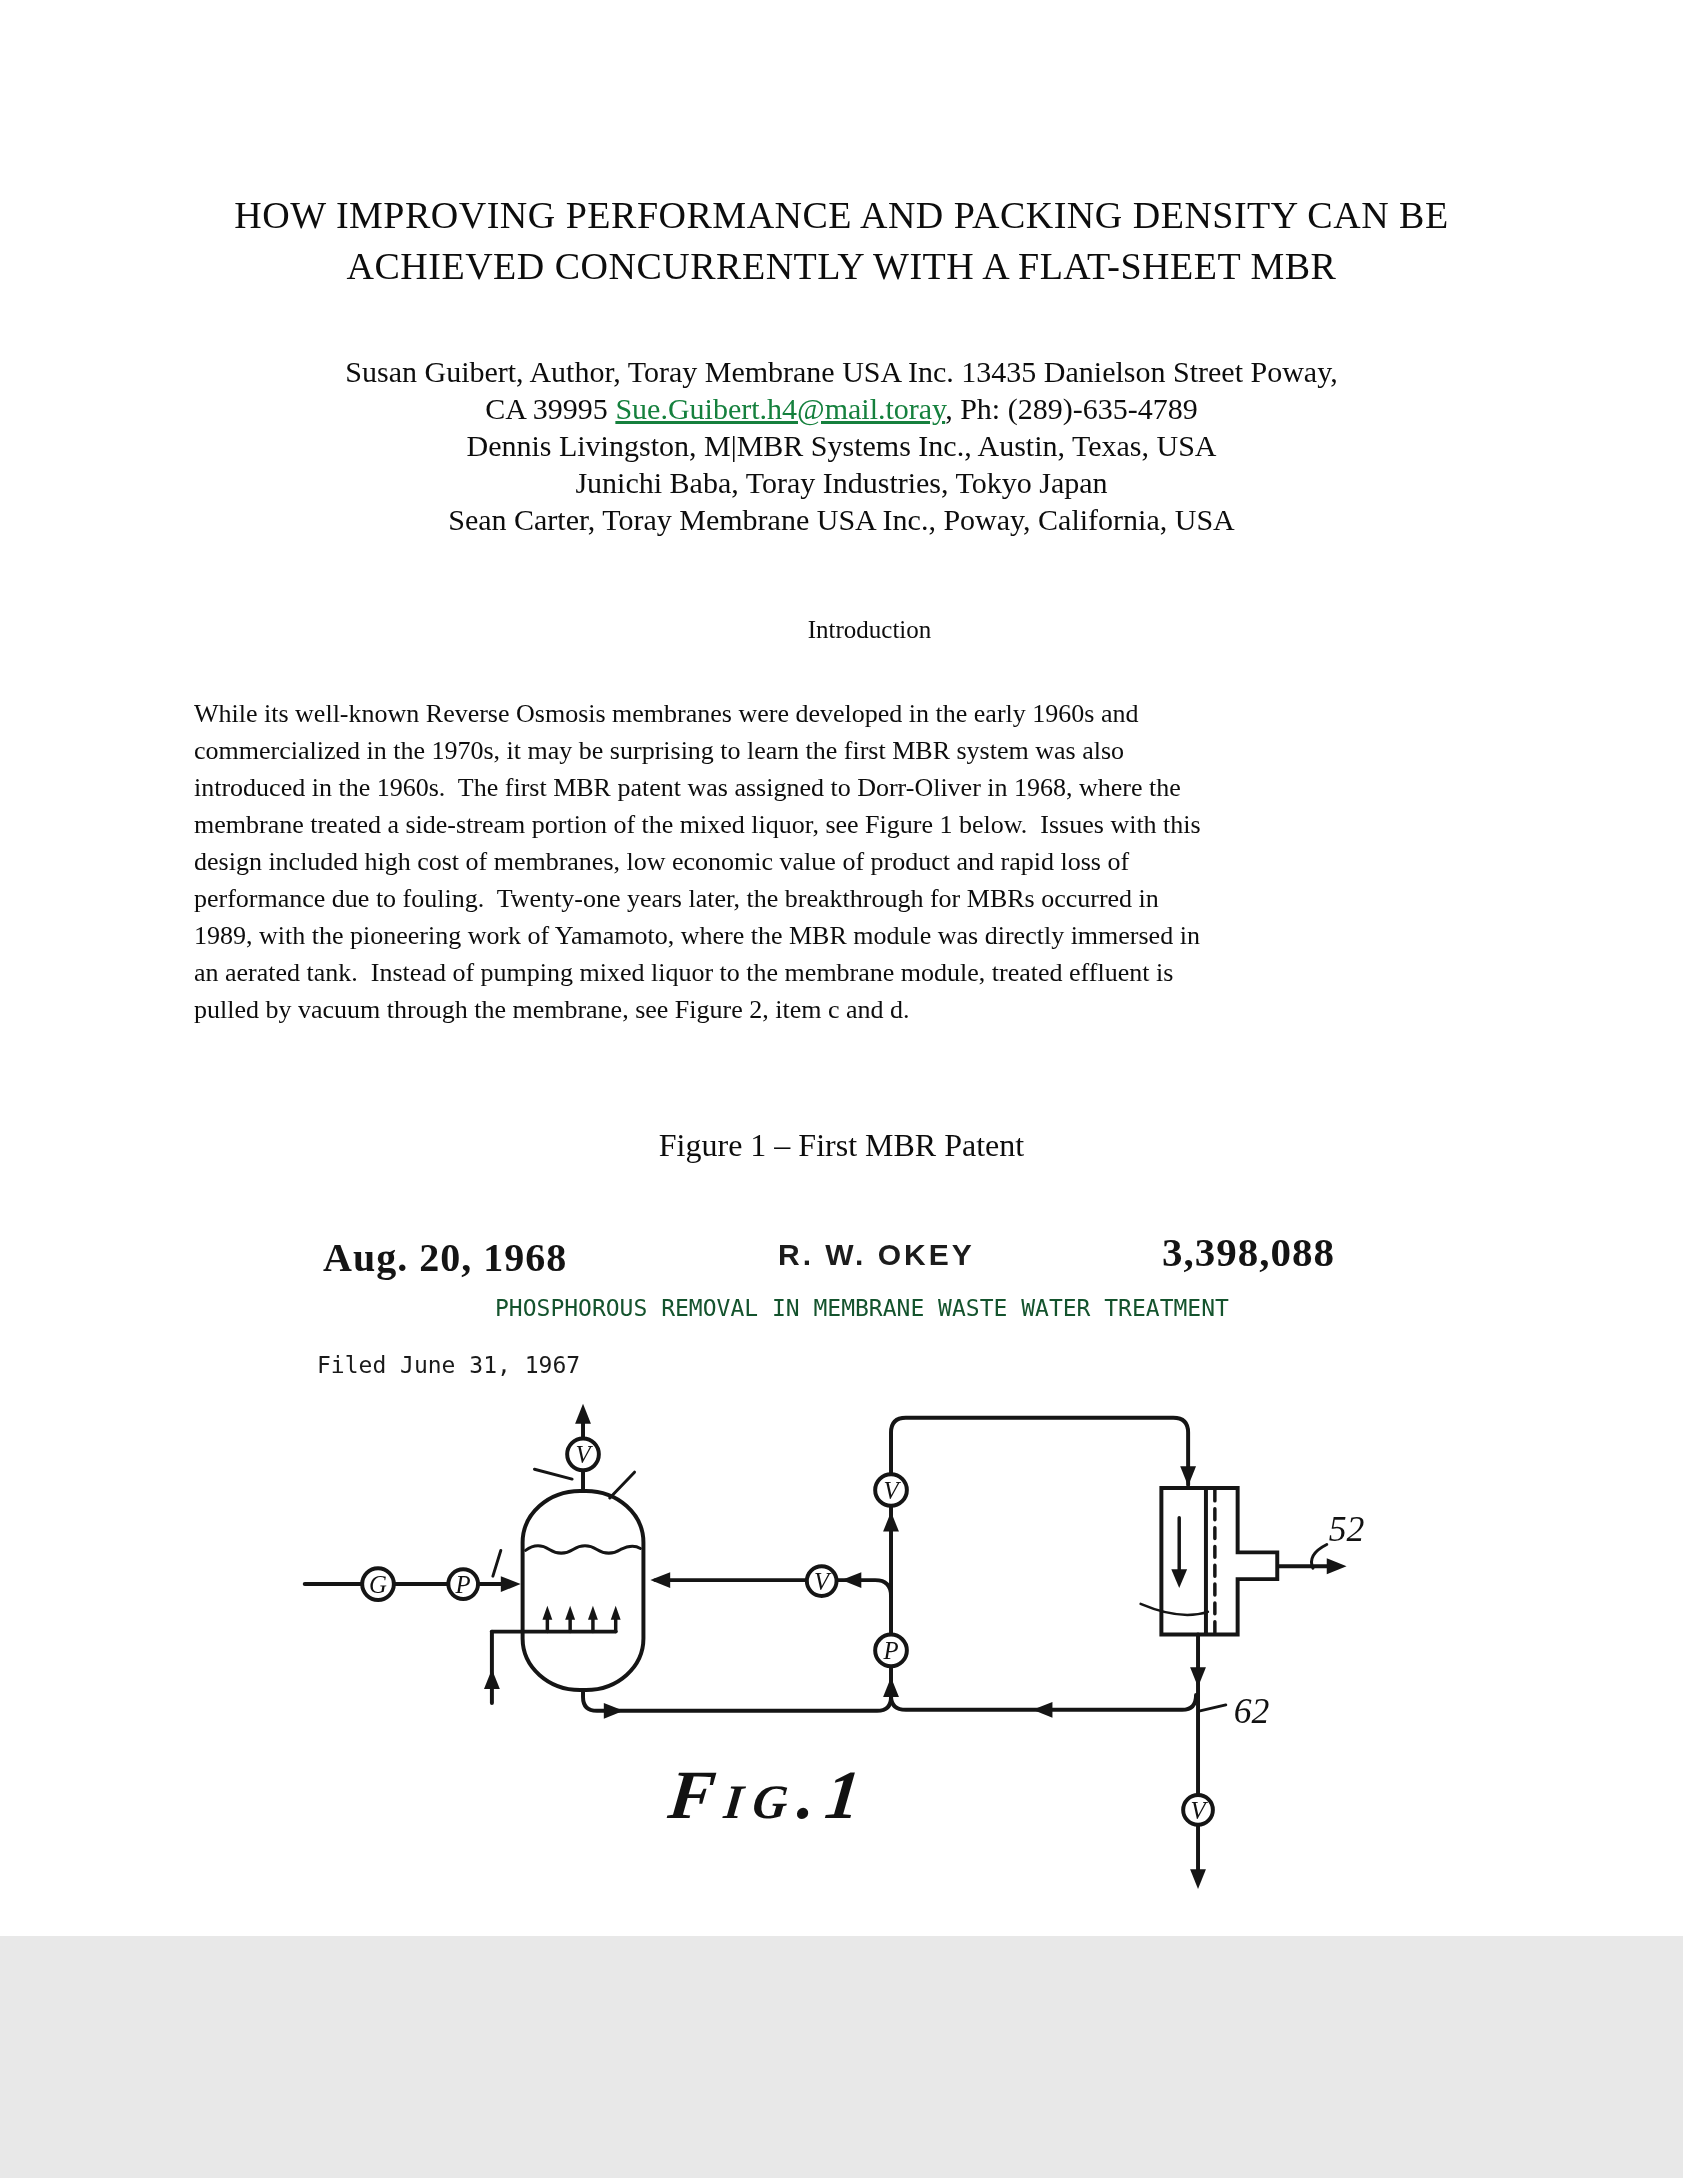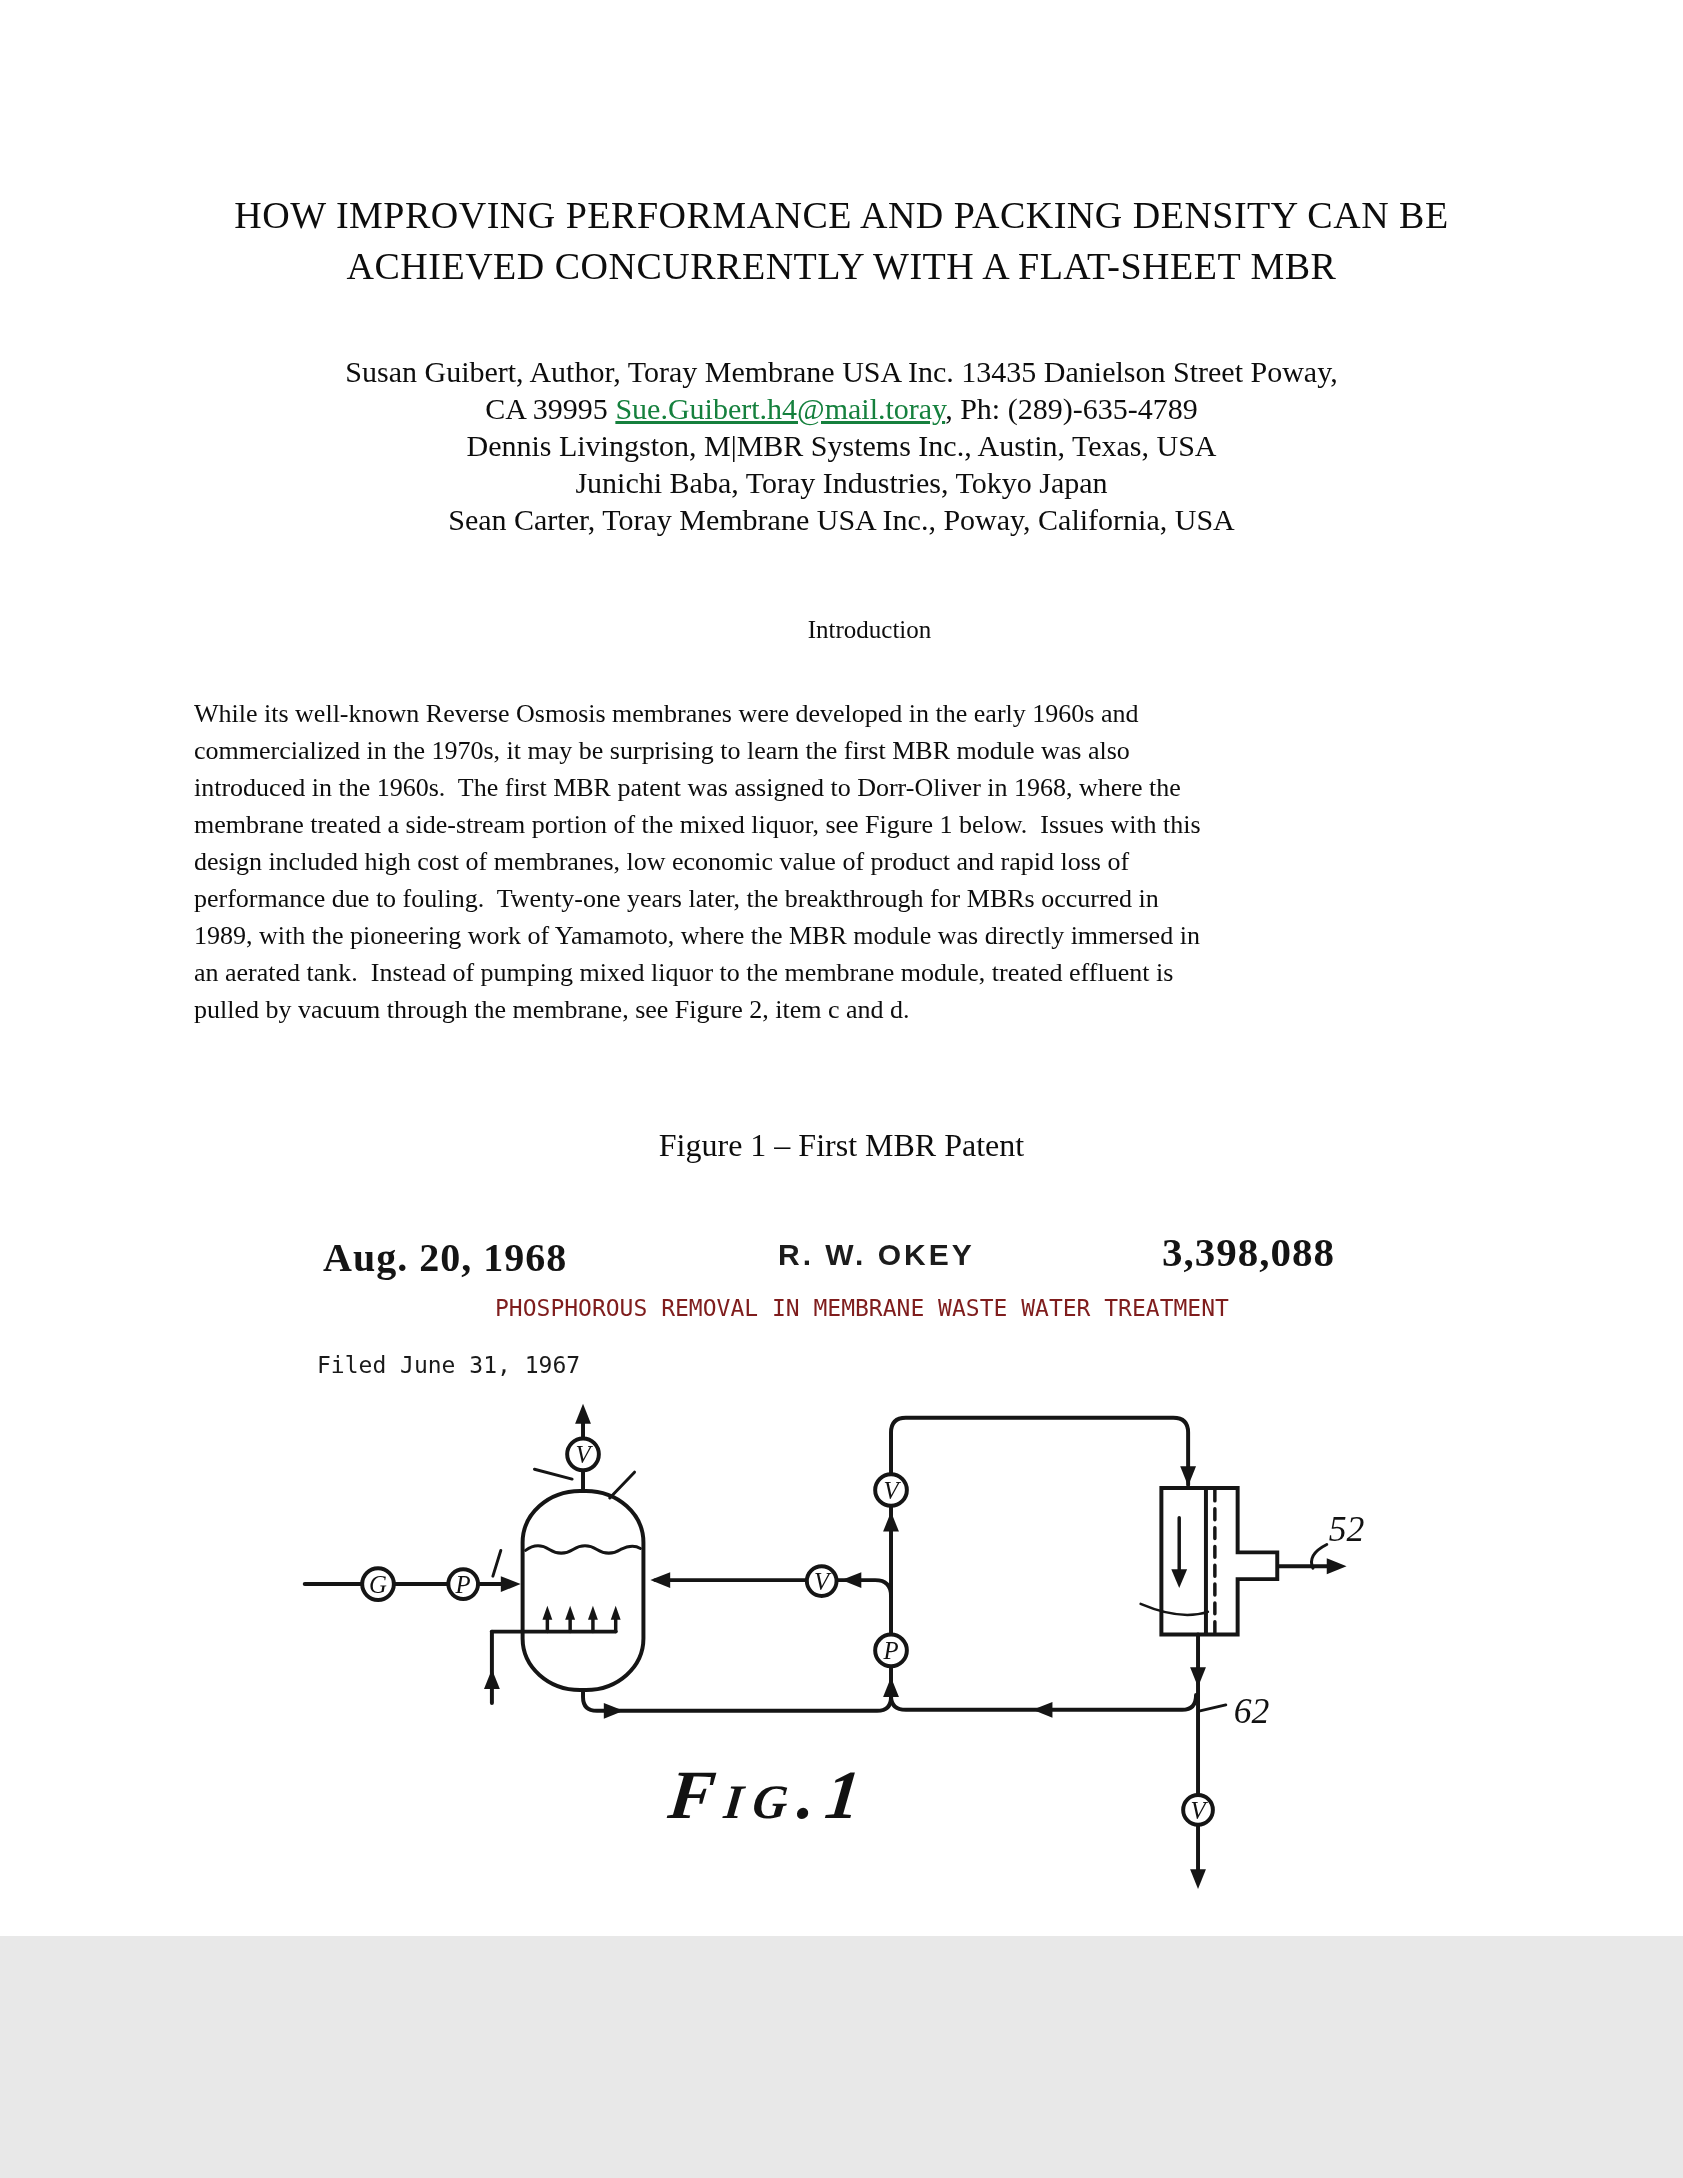--- a/index.html
+++ b/index.html
@@ -17,21 +17,21 @@
   .bodytext{left:194px;top:695px;width:1317px;font-size:26px;line-height:37px;}
   .bodyline{white-space:pre;}
   .fig-caption{top:1127px;font-size:32px;}
   .pre{white-space:pre;}
 
   
   .pat{color:#141414;}
   .pat-date{left:323px;top:1234px;font-size:40px;font-weight:bold;letter-spacing:1px;}
   .pat-inventor{left:778px;top:1238px;font-size:30px;font-family:"Liberation Sans","DejaVu Sans",sans-serif;font-weight:600;letter-spacing:3px;color:#1c1c1c;}
   .pat-number{left:1162px;top:1228px;font-size:41px;font-weight:bold;letter-spacing:1px;}
-  .pat-title{left:495px;top:1295px;font-size:23px;font-family:"DejaVu Sans Mono","Liberation Mono",monospace;color:#7f1d1d;}
+  .pat-title{left:495px;top:1295px;font-size:23px;font-family:"DejaVu Sans Mono","Liberation Mono",monospace;color:#14532d;}
   .pat-filed{left:317px;top:1352px;font-size:23px;font-family:"DejaVu Sans Mono","Liberation Mono",monospace;color:#1a1a1a;}
   .fig-label{
     left:669px;top:1756px;font-size:69px;font-weight:bold;font-style:italic;
     font-variant:small-caps;letter-spacing:10px;transform:skewX(-6deg);color:#121212;
   }
   .page-num{top:2006px;font-size:26px;font-family:"Liberation Sans","DejaVu Sans",sans-serif;}
 
   svg text{font-family:"Liberation Serif","DejaVu Serif",serif;}
   .sym{font-size:25px;font-style:italic;fill:#121212;}
   .refnum{font-size:36px;font-style:italic;fill:#121212;}
@@ -51,21 +51,21 @@
     <div class="pre"><span>CA 39995 </span><span class="email">Sue.Guibert.h4@mail.toray</span><span>, Ph: (289)-635-4789</span></div>
     <div class="pre">Dennis Livingston, M|MBR Systems Inc., Austin, Texas, USA</div>
     <div class="pre">Junichi Baba, Toray Industries, Tokyo Japan</div>
     <div class="pre">Sean Carter, Toray Membrane USA Inc., Poway, California, USA</div>
   </div>
 
   <div class="abs centered intro-heading">Introduction</div>
 
   <div class="abs bodytext">
     <div class="bodyline">While its well-known Reverse Osmosis membranes were developed in the early 1960s and</div>
-    <div class="bodyline">commercialized in the 1970s, it may be surprising to learn the first MBR module was also</div>
+    <div class="bodyline">commercialized in the 1970s, it may be surprising to learn the first MBR system was also</div>
     <div class="bodyline">introduced in the 1960s.  The first MBR patent was assigned to Dorr-Oliver in 1968, where the</div>
     <div class="bodyline">membrane treated a side-stream portion of the mixed liquor, see Figure 1 below.  Issues with this</div>
     <div class="bodyline">design included high cost of membranes, low economic value of product and rapid loss of</div>
     <div class="bodyline">performance due to fouling.  Twenty-one years later, the breakthrough for MBRs occurred in</div>
     <div class="bodyline">1989, with the pioneering work of Yamamoto, where the MBR module was directly immersed in</div>
     <div class="bodyline">an aerated tank.  Instead of pumping mixed liquor to the membrane module, treated effluent is</div>
     <div class="bodyline">pulled by vacuum through the membrane, see Figure 2, item c and d.</div>
   </div>
 
   <div class="abs centered fig-caption">Figure 1 – First MBR Patent</div>

